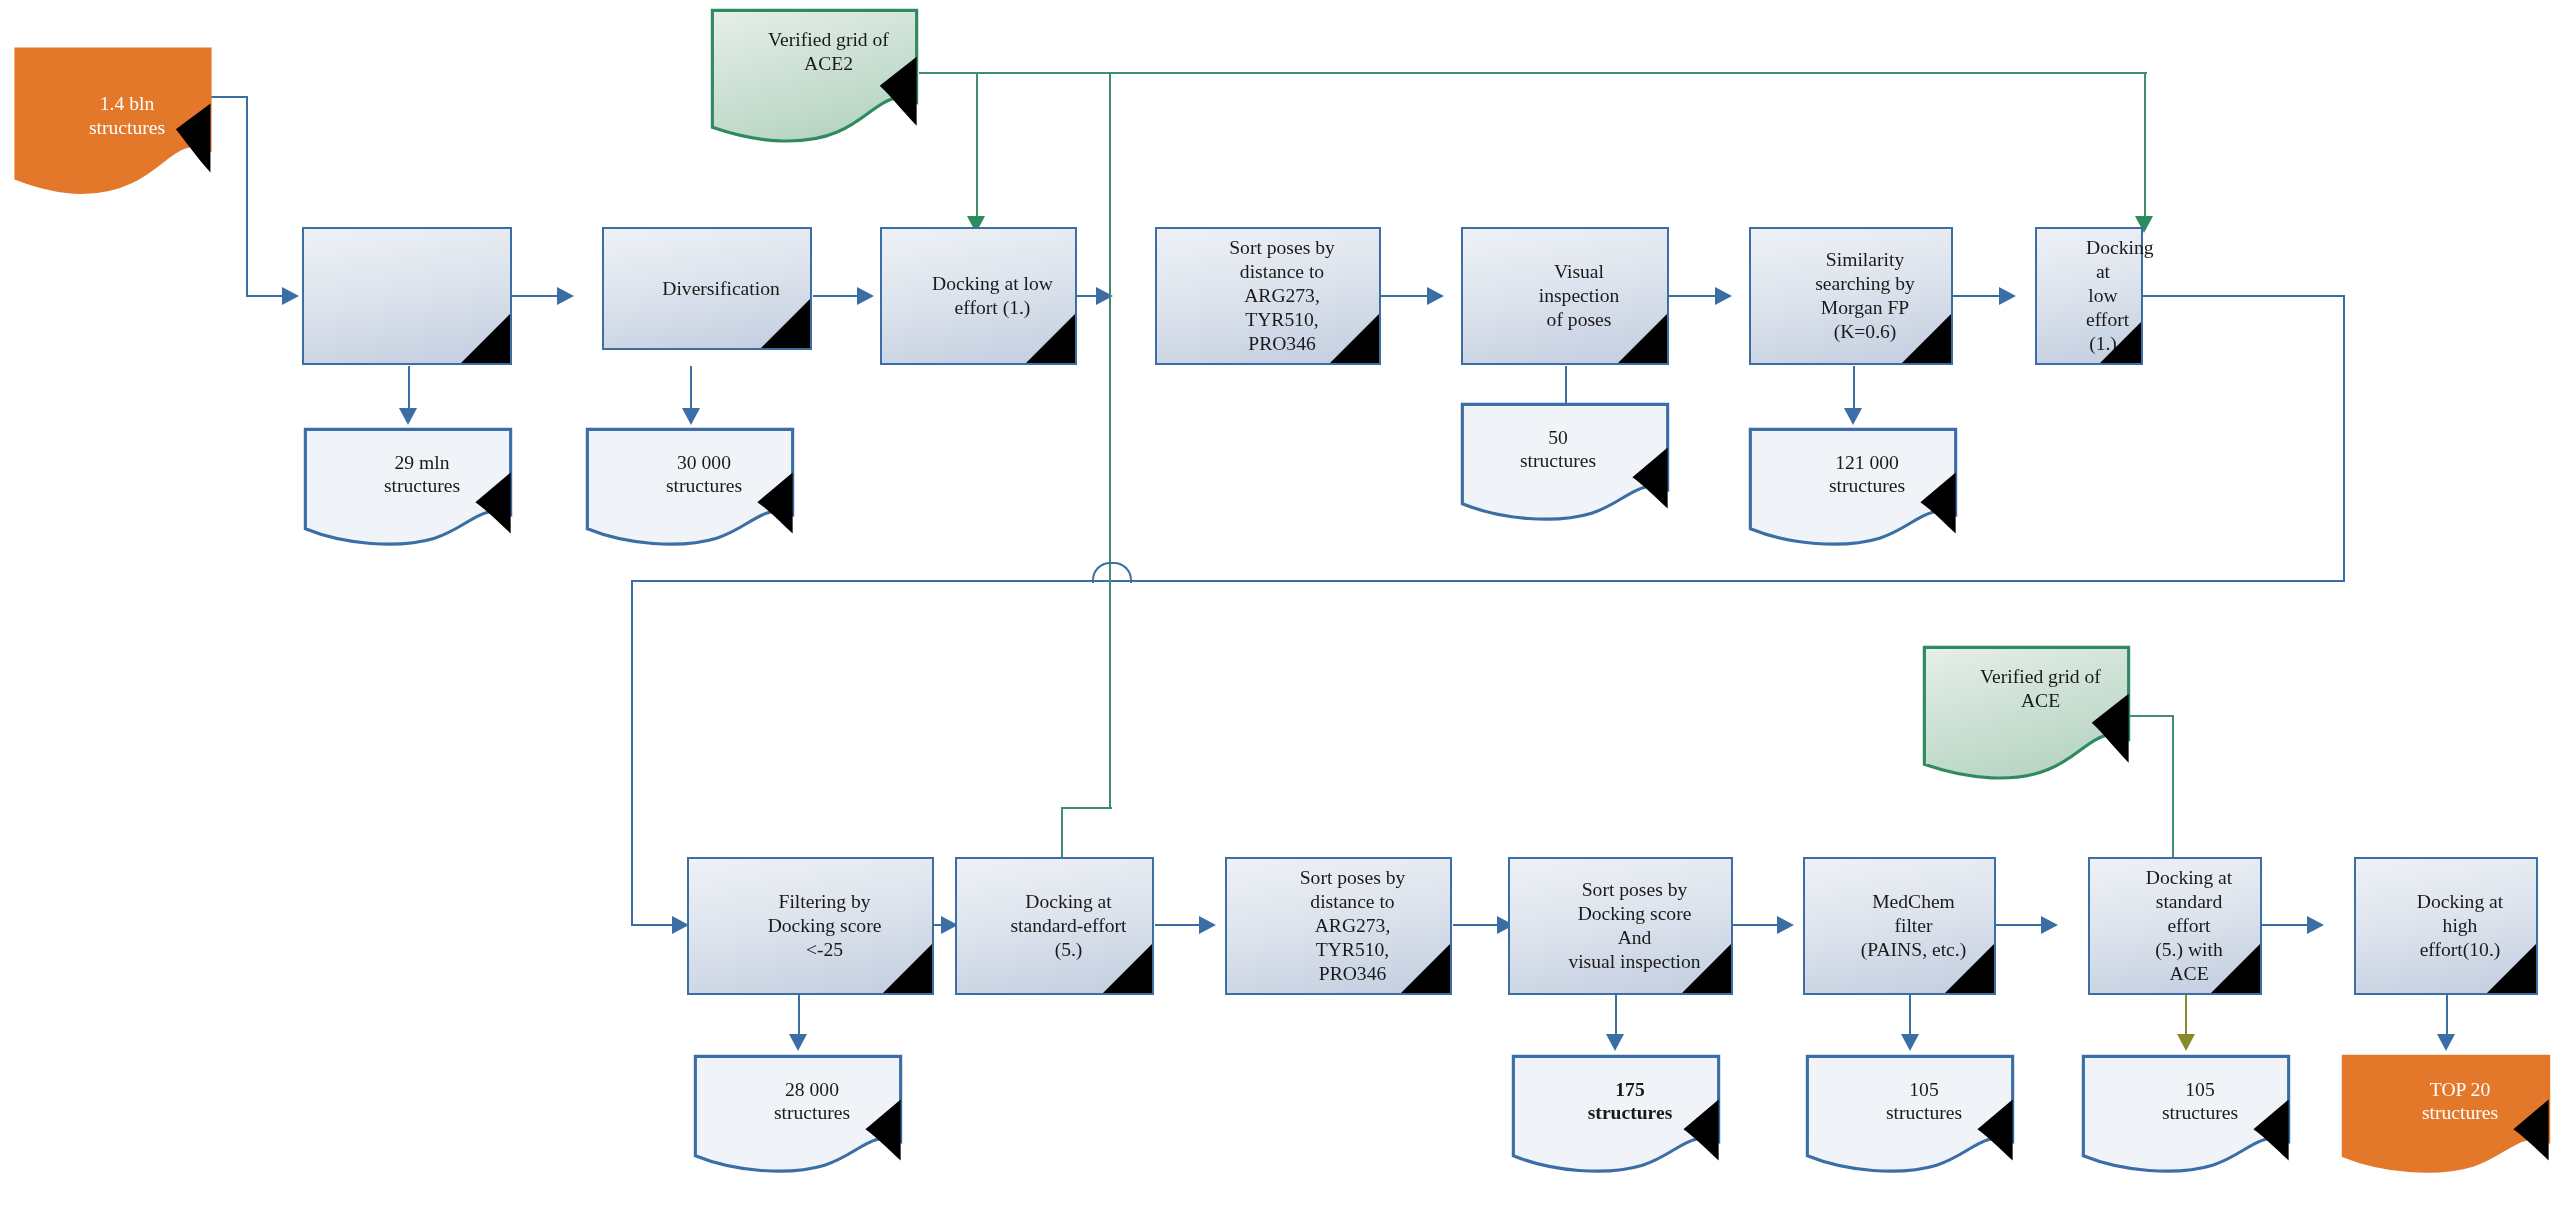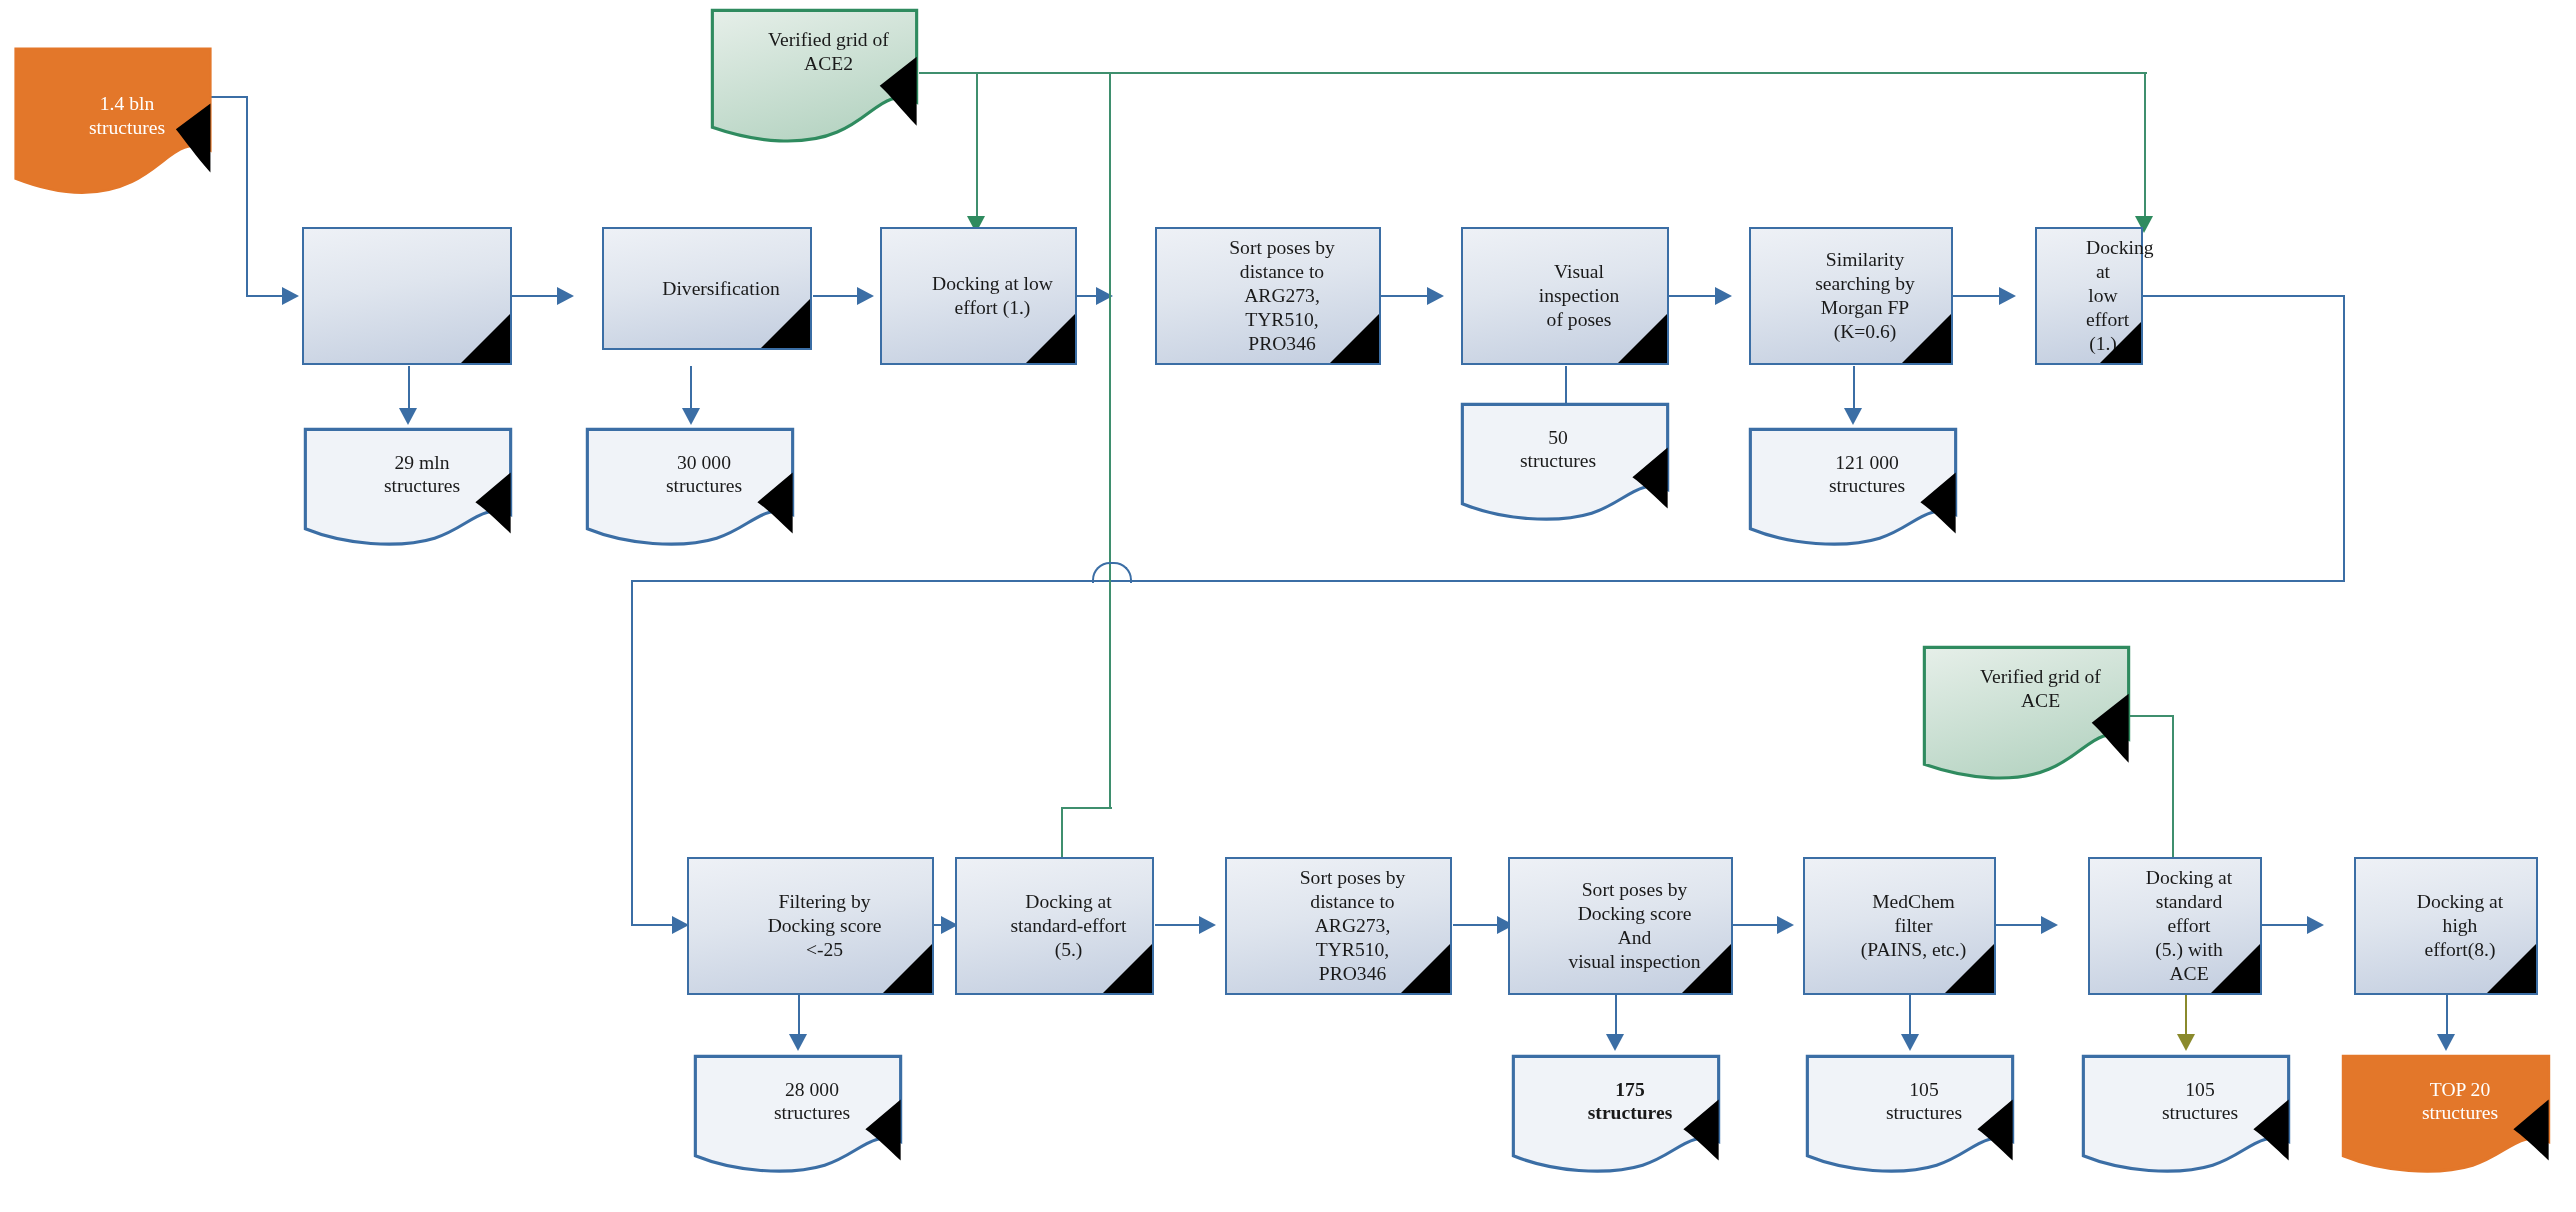--- a/index.html
+++ b/index.html
@@ -317,21 +317,21 @@
 
   <div class="proc" style="left:2088px;top:857px;width:174px;height:138px;">
     <div class="nlabel">Docking at
 standard effort
 (5.) with ACE</div>
     <div class="fold"></div>
   </div>
 
   <div class="proc" style="left:2354px;top:857px;width:184px;height:138px;">
     <div class="nlabel">Docking at high
-effort(8.)</div>
+effort(10.)</div>
     <div class="fold"></div>
   </div>
 
   <div class="doc" style="left:693px;top:1054px;width:210px;height:119px;">
     <svg width="210" height="119" viewBox="0 0 268 152" preserveAspectRatio="none">
       <path d="M3,3 L265,3 L265,112 C228,96 212,128 168,142 C122,156 52,150 3,130 Z" fill="#f0f3f8" stroke="#3b6ea5" stroke-width="4"></path>
       <path d="M265,58 L265,136 C248,120 234,106 220,96 Z" fill="#000"></path>
     </svg>
     <div class="nlabel" style="top:23.5px;transform:none;">28 000
 structures</div>

